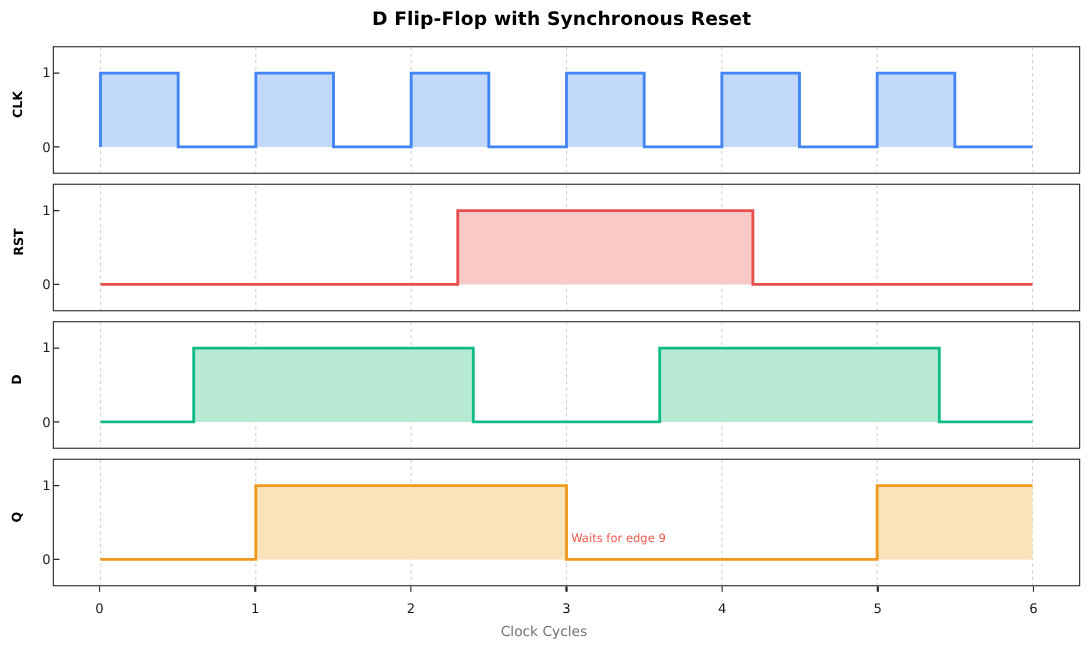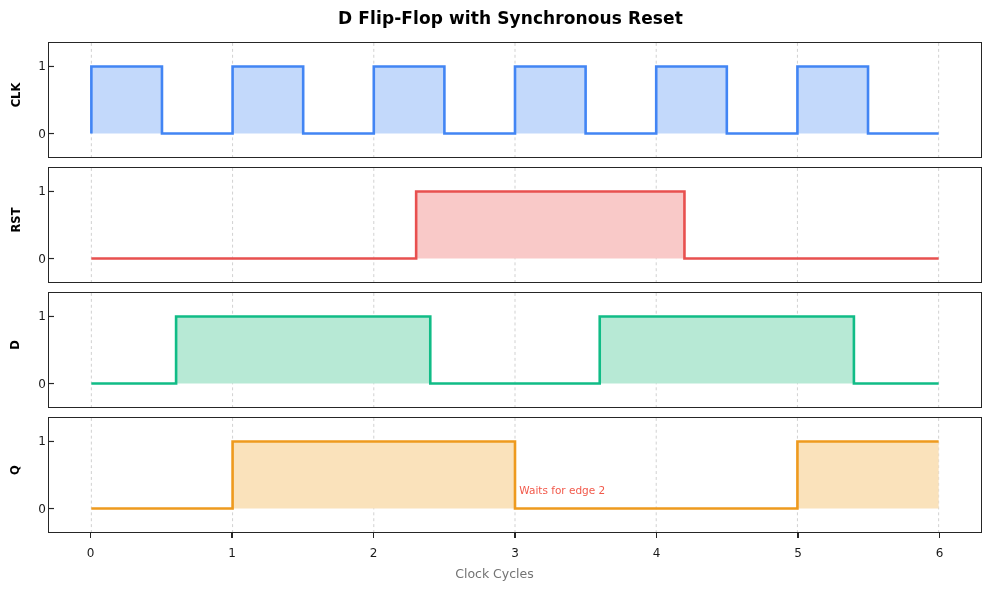--- a/index.html
+++ b/index.html
@@ -192,21 +192,21 @@
         <line x1="750.0303030303031" x2="750.0303030303031" y1="0" y2="116" stroke="#d0d0d0" stroke-width="1" stroke-dasharray="3,3"></line>
         <line x1="891.5454545454546" x2="891.5454545454546" y1="0" y2="116" stroke="#d0d0d0" stroke-width="1" stroke-dasharray="3,3"></line>
         <path d="M 42.45454545454545 92.11764705882354 L 42.45454545454545 92.11764705882354 L 183.969696969697 92.11764705882354 L 183.969696969697 23.882352941176478 L 467 23.882352941176478 L 467 92.11764705882354 L 750.0303030303031 92.11764705882354 L 750.0303030303031 23.882352941176478 L 891.5454545454546 23.882352941176478 L 891.5454545454546 92.11764705882354 Z" fill="#fae2bb" stroke="none"></path>
         <polyline points="42.45454545454545,92.11764705882354 183.969696969697,92.11764705882354 183.969696969697,23.882352941176478 467,23.882352941176478 467,92.11764705882354 750.0303030303031,92.11764705882354 750.0303030303031,23.882352941176478 891.5454545454546,23.882352941176478" fill="none" stroke="#EE9A1E" stroke-width="2.6" stroke-linejoin="miter" stroke-linecap="butt" vector-effect="non-scaling-stroke"></polyline>
         <line x1="0" x2="5" y1="92.11764705882354" y2="92.11764705882354" stroke="#262626" stroke-width="1.2"></line>
         <line x1="0" x2="5" y1="23.882352941176478" y2="23.882352941176478" stroke="#262626" stroke-width="1.2"></line>
       </svg>
   </div>
 
   <div id="annotation-layer">
-      <div class="annotation" style="left: 519.245px; top: 484.376px; color: rgb(242, 89, 75);">Waits for edge 2</div>
+      <div class="annotation" style="left: 519.245px; top: 484.376px; color: rgb(242, 89, 75);">Waits for edge 9</div>
     </div>
 
   <div id="xtick-layer">
       <div class="xtick-label" style="left: 90.4545px;">0</div>
       <div style="position: absolute; left: 89.8545px; top: 533px; width: 1.2px; height: 5px; background: rgb(38, 38, 38);"></div>
       <div class="xtick-label" style="left: 231.97px;">1</div>
       <div style="position: absolute; left: 231.37px; top: 533px; width: 1.2px; height: 5px; background: rgb(38, 38, 38);"></div>
       <div class="xtick-label" style="left: 373.485px;">2</div>
       <div style="position: absolute; left: 372.885px; top: 533px; width: 1.2px; height: 5px; background: rgb(38, 38, 38);"></div>
       <div class="xtick-label" style="left: 515px;">3</div>

